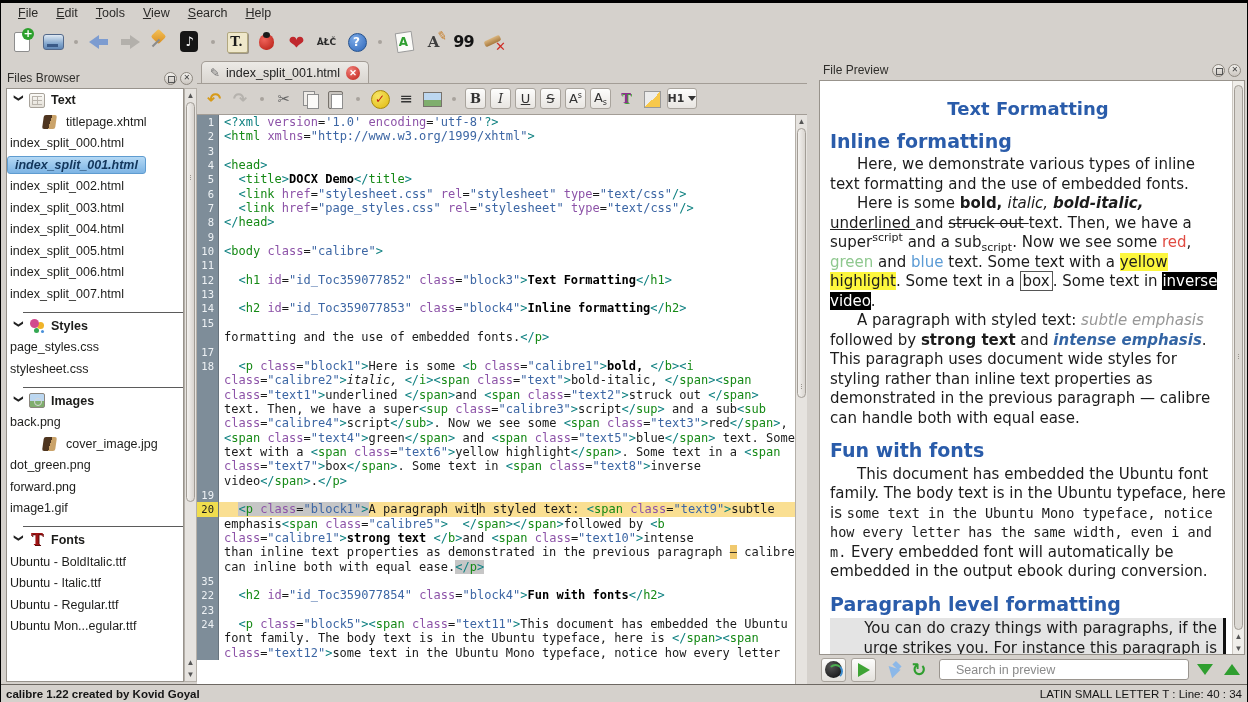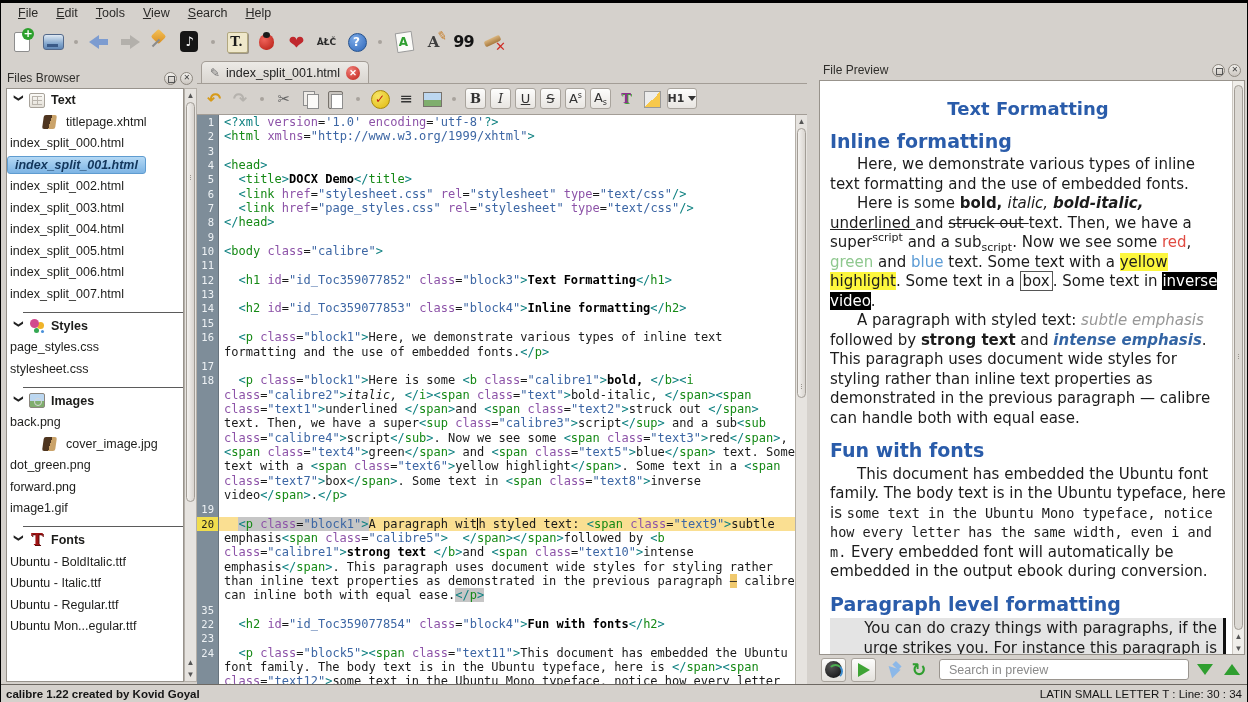--- a/index.html
+++ b/index.html
@@ -172,21 +172,21 @@
   .pvbtn { width:25px; height:24px; border:1px solid #a9a49d; border-radius:3px; background:linear-gradient(#fdfdfc,#e4e1dc); display:flex; align-items:center; justify-content:center; position:relative; }
   .pvico { width:22px; height:22px; display:flex; align-items:center; justify-content:center; position:relative; }
   .pv-ball::before { content:""; width:17px; height:17px; border-radius:50%; background:radial-gradient(circle at 35% 30%,#555,#0a0a0a); }
   .pv-ball::after { content:""; position:absolute; left:5px; top:5px; width:11px; height:11px; border:2.5px solid transparent; border-top-color:#4caf50; border-right-color:#3e8ed0; border-radius:50%; }
   .pv-play::before { content:""; border-top:7px solid transparent; border-bottom:7px solid transparent; border-left:12px solid #3fa435; }
   .pv-sync::before { content:""; border-top:6px solid transparent; border-bottom:6px solid transparent; border-right:11px solid #8cb8e8; transform:rotate(45deg); }
   .pv-sync::after { content:""; position:absolute; right:2px; top:4px; width:8px; height:5px; background:#8cb8e8; transform:rotate(45deg); }
   .pv-reload { color:#2f9e2f; font-weight:900; font-size:18px; font-family:"DejaVu Sans",sans-serif; }
   .pv-next::before { content:""; border-left:8px solid transparent; border-right:8px solid transparent; border-top:11px solid #2f9e2f; }
   .pv-prev::before { content:""; border-left:8px solid transparent; border-right:8px solid transparent; border-bottom:11px solid #2f9e2f; }
-  .pv-search { flex:1; height:21px; border:1px solid #9a958f; border-radius:3px; background:#fff; font-size:12.5px; padding:0 9px; color:#333; outline:none; margin-left:4px; }
+  .pv-search { flex:1; height:21px; border:1px solid #9a958f; border-radius:3px; background:#fff; font-size:12.5px; padding:0 16px; color:#333; outline:none; margin-left:4px; }
   .pv-search::placeholder { color:#8a8a8a; }
 
   
   .statusbar { position:absolute; left:0; right:0; bottom:0; height:18px; background:#d5d1cc; border-top:1px solid #6d6862; display:flex; align-items:center; font-size:11.5px; color:#151515; padding:0 5px; }
   .statusbar .sl { font-weight:bold; flex:1; }
 </style>
 </head>
 <body>
 
 <div class="window">
@@ -412,37 +412,35 @@
             <div class="crow"><span class="ln">6</span><span class="cline"><span class="s-x">  </span><span class="s-b">&lt;</span><span class="s-t">link</span><span class="s-x"> </span><span class="s-a">href</span><span class="s-x">=</span><span class="s-v">"stylesheet.css"</span><span class="s-x"> </span><span class="s-a">rel</span><span class="s-x">=</span><span class="s-v">"stylesheet"</span><span class="s-x"> </span><span class="s-a">type</span><span class="s-x">=</span><span class="s-v">"text/css"</span><span class="s-b">/&gt;</span></span></div>
             <div class="crow"><span class="ln">7</span><span class="cline"><span class="s-x">  </span><span class="s-b">&lt;</span><span class="s-t">link</span><span class="s-x"> </span><span class="s-a">href</span><span class="s-x">=</span><span class="s-v">"page_styles.css"</span><span class="s-x"> </span><span class="s-a">rel</span><span class="s-x">=</span><span class="s-v">"stylesheet"</span><span class="s-x"> </span><span class="s-a">type</span><span class="s-x">=</span><span class="s-v">"text/css"</span><span class="s-b">/&gt;</span></span></div>
             <div class="crow"><span class="ln">8</span><span class="cline"><span class="s-b">&lt;/</span><span class="s-t">head</span><span class="s-b">&gt;</span></span></div>
             <div class="crow"><span class="ln">9</span><span class="cline"></span></div>
             <div class="crow"><span class="ln">10</span><span class="cline"><span class="s-b">&lt;</span><span class="s-t">body</span><span class="s-x"> </span><span class="s-a">class</span><span class="s-x">=</span><span class="s-v">"calibre"</span><span class="s-b">&gt;</span></span></div>
             <div class="crow"><span class="ln">11</span><span class="cline"></span></div>
             <div class="crow"><span class="ln">12</span><span class="cline"><span class="s-x">  </span><span class="s-b">&lt;</span><span class="s-t">h1</span><span class="s-x"> </span><span class="s-a">id</span><span class="s-x">=</span><span class="s-v">"id_Toc359077852"</span><span class="s-x"> </span><span class="s-a">class</span><span class="s-x">=</span><span class="s-v">"block3"</span><span class="s-b">&gt;</span><span class="s-xb">Text Formatting</span><span class="s-b">&lt;/</span><span class="s-t">h1</span><span class="s-b">&gt;</span></span></div>
             <div class="crow"><span class="ln">13</span><span class="cline"></span></div>
             <div class="crow"><span class="ln">14</span><span class="cline"><span class="s-x">  </span><span class="s-b">&lt;</span><span class="s-t">h2</span><span class="s-x"> </span><span class="s-a">id</span><span class="s-x">=</span><span class="s-v">"id_Toc359077853"</span><span class="s-x"> </span><span class="s-a">class</span><span class="s-x">=</span><span class="s-v">"block4"</span><span class="s-b">&gt;</span><span class="s-xb">Inline formatting</span><span class="s-b">&lt;/</span><span class="s-t">h2</span><span class="s-b">&gt;</span></span></div>
             <div class="crow"><span class="ln">15</span><span class="cline"></span></div>
-            <div class="crow"><span class="ln">16</span><span class="cline"><span class="s-x">  </span><span class="s-b">&lt;</span><span class="s-t">p</span><span class="s-x"> </span><span class="s-a">class</span><span class="s-x">=</span><span class="s-v">"block1"</span><span class="s-b">&gt;</span><span class="s-x">Here, we demonstrate various types of inline text</span></span></div>
             <div class="crow"><span class="ln"></span><span class="cline"><span class="s-x">formatting and the use of embedded fonts.</span><span class="s-b">&lt;/</span><span class="s-t">p</span><span class="s-b">&gt;</span></span></div>
             <div class="crow"><span class="ln">17</span><span class="cline"></span></div>
             <div class="crow"><span class="ln">18</span><span class="cline"><span class="s-x">  </span><span class="s-b">&lt;</span><span class="s-t">p</span><span class="s-x"> </span><span class="s-a">class</span><span class="s-x">=</span><span class="s-v">"block1"</span><span class="s-b">&gt;</span><span class="s-x">Here is some </span><span class="s-b">&lt;</span><span class="s-t">b</span><span class="s-x"> </span><span class="s-a">class</span><span class="s-x">=</span><span class="s-v">"calibre1"</span><span class="s-b">&gt;</span><span class="s-xb">bold, </span><span class="s-b">&lt;/</span><span class="s-t">b</span><span class="s-b">&gt;&lt;</span><span class="s-t">i</span></span></div>
             <div class="crow"><span class="ln"></span><span class="cline"><span class="s-a">class</span><span class="s-x">=</span><span class="s-v">"calibre2"</span><span class="s-b">&gt;</span><span class="s-xi">italic, </span><span class="s-b">&lt;/</span><span class="s-t">i</span><span class="s-b">&gt;&lt;</span><span class="s-t">span</span><span class="s-x"> </span><span class="s-a">class</span><span class="s-x">=</span><span class="s-v">"text"</span><span class="s-b">&gt;</span><span class="s-x">bold-italic, </span><span class="s-b">&lt;/</span><span class="s-t">span</span><span class="s-b">&gt;&lt;</span><span class="s-t">span</span></span></div>
             <div class="crow"><span class="ln"></span><span class="cline"><span class="s-a">class</span><span class="s-x">=</span><span class="s-v">"text1"</span><span class="s-b">&gt;</span><span class="s-x">underlined </span><span class="s-b">&lt;/</span><span class="s-t">span</span><span class="s-b">&gt;</span><span class="s-x">and </span><span class="s-b">&lt;</span><span class="s-t">span</span><span class="s-x"> </span><span class="s-a">class</span><span class="s-x">=</span><span class="s-v">"text2"</span><span class="s-b">&gt;</span><span class="s-x">struck out </span><span class="s-b">&lt;/</span><span class="s-t">span</span><span class="s-b">&gt;</span></span></div>
             <div class="crow"><span class="ln"></span><span class="cline"><span class="s-x">text. Then, we have a super</span><span class="s-b">&lt;</span><span class="s-t">sup</span><span class="s-x"> </span><span class="s-a">class</span><span class="s-x">=</span><span class="s-v">"calibre3"</span><span class="s-b">&gt;</span><span class="s-x">script</span><span class="s-b">&lt;/</span><span class="s-t">sup</span><span class="s-b">&gt;</span><span class="s-x"> and a sub</span><span class="s-b">&lt;</span><span class="s-t">sub</span></span></div>
             <div class="crow"><span class="ln"></span><span class="cline"><span class="s-a">class</span><span class="s-x">=</span><span class="s-v">"calibre4"</span><span class="s-b">&gt;</span><span class="s-x">script</span><span class="s-b">&lt;/</span><span class="s-t">sub</span><span class="s-b">&gt;</span><span class="s-x">. Now we see some </span><span class="s-b">&lt;</span><span class="s-t">span</span><span class="s-x"> </span><span class="s-a">class</span><span class="s-x">=</span><span class="s-v">"text3"</span><span class="s-b">&gt;</span><span class="s-x">red</span><span class="s-b">&lt;/</span><span class="s-t">span</span><span class="s-b">&gt;</span><span class="s-x">,</span></span></div>
             <div class="crow"><span class="ln"></span><span class="cline"><span class="s-b">&lt;</span><span class="s-t">span</span><span class="s-x"> </span><span class="s-a">class</span><span class="s-x">=</span><span class="s-v">"text4"</span><span class="s-b">&gt;</span><span class="s-x">green</span><span class="s-b">&lt;/</span><span class="s-t">span</span><span class="s-b">&gt;</span><span class="s-x"> and </span><span class="s-b">&lt;</span><span class="s-t">span</span><span class="s-x"> </span><span class="s-a">class</span><span class="s-x">=</span><span class="s-v">"text5"</span><span class="s-b">&gt;</span><span class="s-x">blue</span><span class="s-b">&lt;/</span><span class="s-t">span</span><span class="s-b">&gt;</span><span class="s-x"> text. Some</span></span></div>
             <div class="crow"><span class="ln"></span><span class="cline"><span class="s-x">text with a </span><span class="s-b">&lt;</span><span class="s-t">span</span><span class="s-x"> </span><span class="s-a">class</span><span class="s-x">=</span><span class="s-v">"text6"</span><span class="s-b">&gt;</span><span class="s-x">yellow highlight</span><span class="s-b">&lt;/</span><span class="s-t">span</span><span class="s-b">&gt;</span><span class="s-x">. Some text in a </span><span class="s-b">&lt;</span><span class="s-t">span</span></span></div>
             <div class="crow"><span class="ln"></span><span class="cline"><span class="s-a">class</span><span class="s-x">=</span><span class="s-v">"text7"</span><span class="s-b">&gt;</span><span class="s-x">box</span><span class="s-b">&lt;/</span><span class="s-t">span</span><span class="s-b">&gt;</span><span class="s-x">. Some text in </span><span class="s-b">&lt;</span><span class="s-t">span</span><span class="s-x"> </span><span class="s-a">class</span><span class="s-x">=</span><span class="s-v">"text8"</span><span class="s-b">&gt;</span><span class="s-x">inverse</span></span></div>
             <div class="crow"><span class="ln"></span><span class="cline"><span class="s-x">video</span><span class="s-b">&lt;/</span><span class="s-t">span</span><span class="s-b">&gt;</span><span class="s-x">.</span><span class="s-b">&lt;/</span><span class="s-t">p</span><span class="s-b">&gt;</span></span></div>
             <div class="crow"><span class="ln">19</span><span class="cline"></span></div>
             <div class="crow"><span class="ln cur">20</span><span class="cline cur"><span class="s-x">  </span><span class="s-b m-g">&lt;</span><span class="s-t m-g">p</span><span class="s-x m-g"> </span><span class="s-a m-g">class</span><span class="s-x m-g">=</span><span class="s-v m-g">"block1"</span><span class="s-b m-g">&gt;</span><span class="s-x">A paragraph wit</span><span class="caret"></span><span class="s-x">h styled text: </span><span class="s-b">&lt;</span><span class="s-t">span</span><span class="s-x"> </span><span class="s-a">class</span><span class="s-x">=</span><span class="s-v">"text9"</span><span class="s-b">&gt;</span><span class="s-x">subtle</span></span></div>
             <div class="crow"><span class="ln"></span><span class="cline"><span class="s-x">emphasis</span><span class="s-b">&lt;</span><span class="s-t">span</span><span class="s-x"> </span><span class="s-a">class</span><span class="s-x">=</span><span class="s-v">"calibre5"</span><span class="s-b">&gt;</span><span class="s-x">  </span><span class="s-b">&lt;/</span><span class="s-t">span</span><span class="s-b">&gt;&lt;/</span><span class="s-t">span</span><span class="s-b">&gt;</span><span class="s-x">followed by </span><span class="s-b">&lt;</span><span class="s-t">b</span></span></div>
             <div class="crow"><span class="ln"></span><span class="cline"><span class="s-a">class</span><span class="s-x">=</span><span class="s-v">"calibre1"</span><span class="s-b">&gt;</span><span class="s-xb">strong text </span><span class="s-b">&lt;/</span><span class="s-t">b</span><span class="s-b">&gt;</span><span class="s-x">and </span><span class="s-b">&lt;</span><span class="s-t">span</span><span class="s-x"> </span><span class="s-a">class</span><span class="s-x">=</span><span class="s-v">"text10"</span><span class="s-b">&gt;</span><span class="s-x">intense</span></span></div>
-            <div class="crow"><span class="ln"></span><span class="cline"><span class="s-x">emphasis</span><span class="s-b">&lt;/</span><span class="s-t">span</span><span class="s-b">&gt;</span><span class="s-x">. This paragraph uses document wide styles for styling rather</span></span></div>
             <div class="crow"><span class="ln"></span><span class="cline"><span class="s-x">than inline text properties as demonstrated in the previous paragraph </span><span class="s-x m-o">–</span><span class="s-x"> calibre</span></span></div>
             <div class="crow"><span class="ln"></span><span class="cline"><span class="s-x">can inline both with equal ease.</span><span class="s-b m-g">&lt;/</span><span class="s-t m-g">p</span><span class="s-b m-g">&gt;</span></span></div>
             <div class="crow"><span class="ln">35</span><span class="cline"></span></div>
             <div class="crow"><span class="ln">22</span><span class="cline"><span class="s-x">  </span><span class="s-b">&lt;</span><span class="s-t">h2</span><span class="s-x"> </span><span class="s-a">id</span><span class="s-x">=</span><span class="s-v">"id_Toc359077854"</span><span class="s-x"> </span><span class="s-a">class</span><span class="s-x">=</span><span class="s-v">"block4"</span><span class="s-b">&gt;</span><span class="s-xb">Fun with fonts</span><span class="s-b">&lt;/</span><span class="s-t">h2</span><span class="s-b">&gt;</span></span></div>
             <div class="crow"><span class="ln">23</span><span class="cline"></span></div>
             <div class="crow"><span class="ln">24</span><span class="cline"><span class="s-x">  </span><span class="s-b">&lt;</span><span class="s-t">p</span><span class="s-x"> </span><span class="s-a">class</span><span class="s-x">=</span><span class="s-v">"block5"</span><span class="s-b">&gt;&lt;</span><span class="s-t">span</span><span class="s-x"> </span><span class="s-a">class</span><span class="s-x">=</span><span class="s-v">"text11"</span><span class="s-b">&gt;</span><span class="s-x">This document has embedded the Ubuntu</span></span></div>
             <div class="crow"><span class="ln"></span><span class="cline"><span class="s-x">font family. The body text is in the Ubuntu typeface, here is </span><span class="s-b">&lt;/</span><span class="s-t">span</span><span class="s-b">&gt;&lt;</span><span class="s-t">span</span></span></div>
             <div class="crow"><span class="ln"></span><span class="cline"><span class="s-a">class</span><span class="s-x">=</span><span class="s-v">"text12"</span><span class="s-b">&gt;</span><span class="s-x">some text in the Ubuntu Mono typeface, notice how every letter</span></span></div>
           </div>
         <div class="escroll">
@@ -495,15 +493,15 @@
         <span class="pvico pv-reload">↻</span>
         <input class="pv-search" placeholder="Search in preview" style="">
         <span class="pvico pv-next"></span>
         <span class="pvico pv-prev"></span>
       </div>
     </div>
   </div>
 
   <div class="statusbar">
     <span class="sl">calibre 1.22 created by Kovid Goyal</span>
-    <span class="sr">LATIN SMALL LETTER T : Line: 30 : 34</span>
+    <span class="sr">LATIN SMALL LETTER T : Line: 40 : 34</span>
   </div>
 </div>
 
 </body></html>

